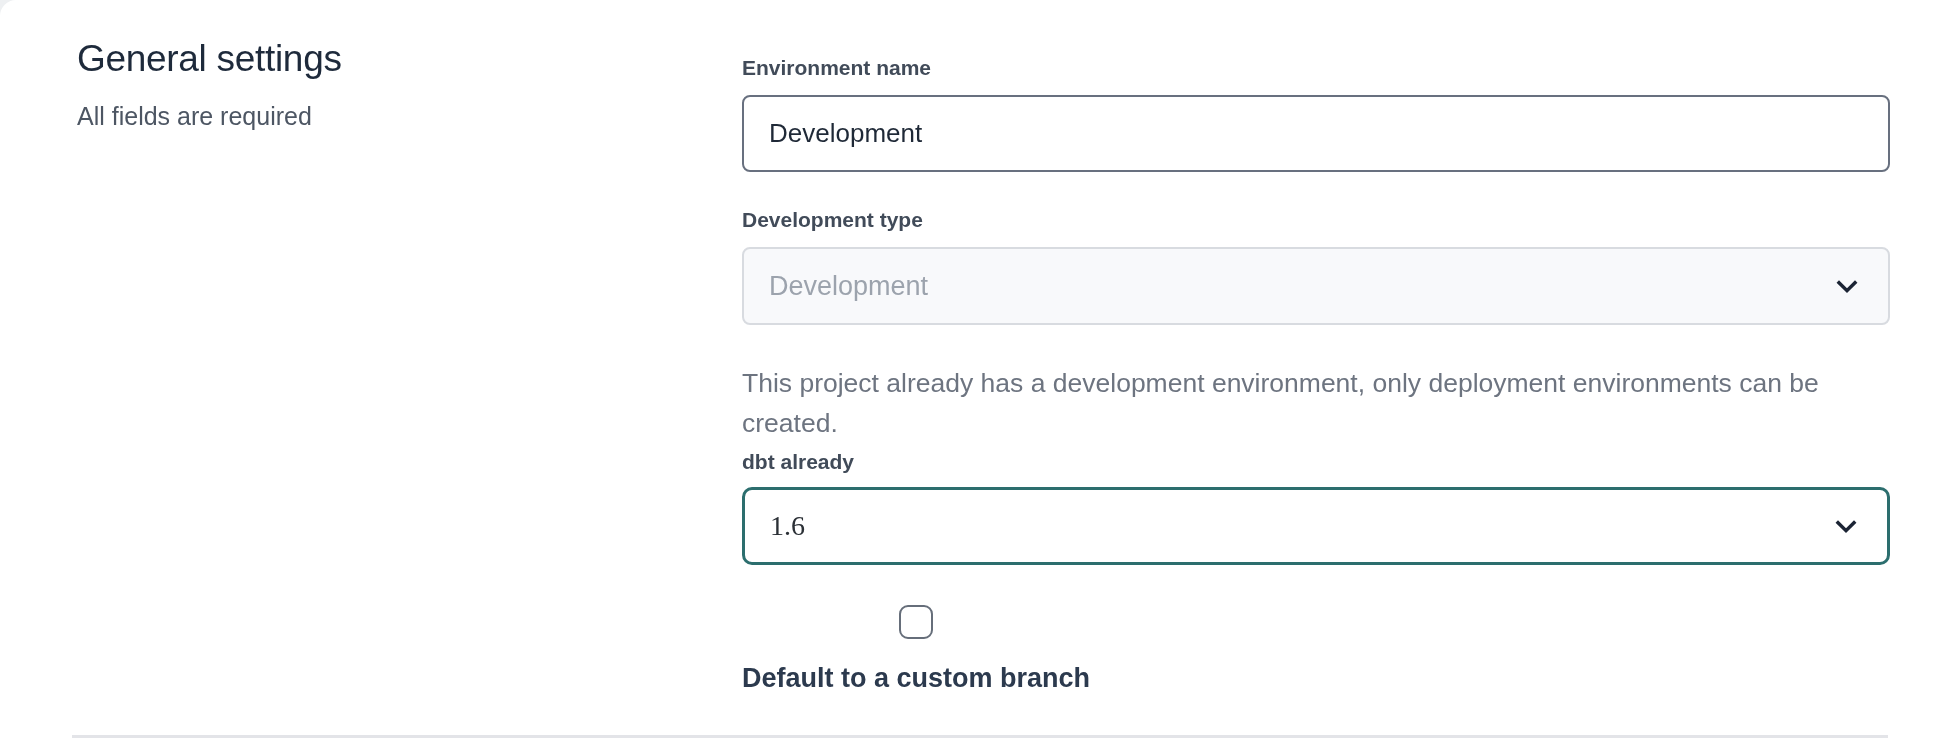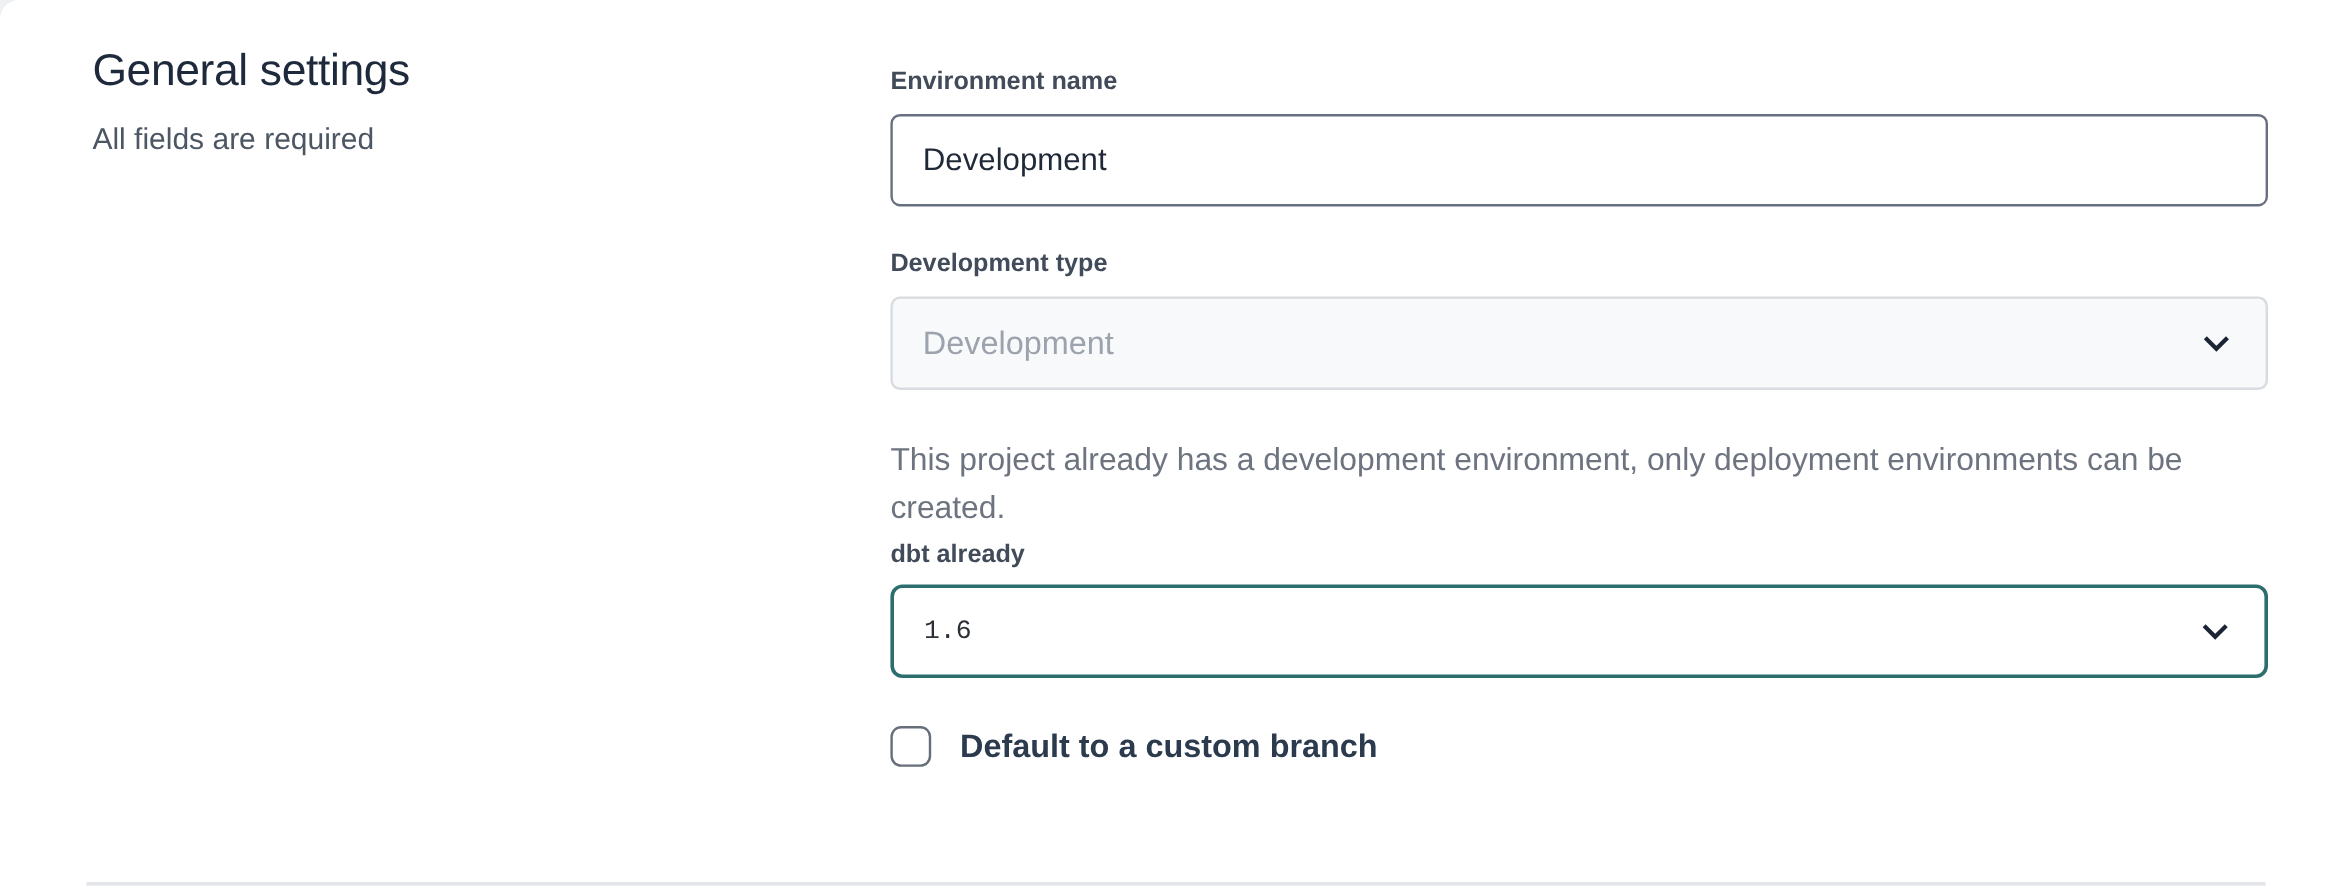--- a/index.html
+++ b/index.html
@@ -86,22 +86,22 @@
     font-size: 27px;
     color: #9ca3ad;
   }
   .select-dbt-version {
     top: 487px;
     background: #ffffff;
     border: 3px solid #2c6e6e;
     border-radius: 10px;
   }
   .select-dbt-version .select-value {
-    font-family: Liberation Mono, monospace;
-    font-size: 22px;
+    font-family: Liberation Serif, serif;
+    font-size: 28px;
     color: #2b3036;
   }
   .chevron { flex: 0 0 auto; display: block; }
   .help-text {
     position: absolute;
     left: 0;
     top: 337px;
     width: 1150px;
     font-size: 26.5px;
     line-height: 40px;
@@ -109,20 +109,21 @@
     margin-top: 26px;
   }
   .checkbox-row {
     position: absolute;
     left: 0;
     top: 605px;
     display: flex;
     align-items: center;
     gap: 24px;
     cursor: pointer;
+    flex-direction: column;
   }
   .checkbox {
     width: 34px;
     height: 34px;
     border: 2.5px solid #666e7a;
     border-radius: 9px;
     background: #ffffff;
   }
   .checkbox-label {
     font-size: 27px;

